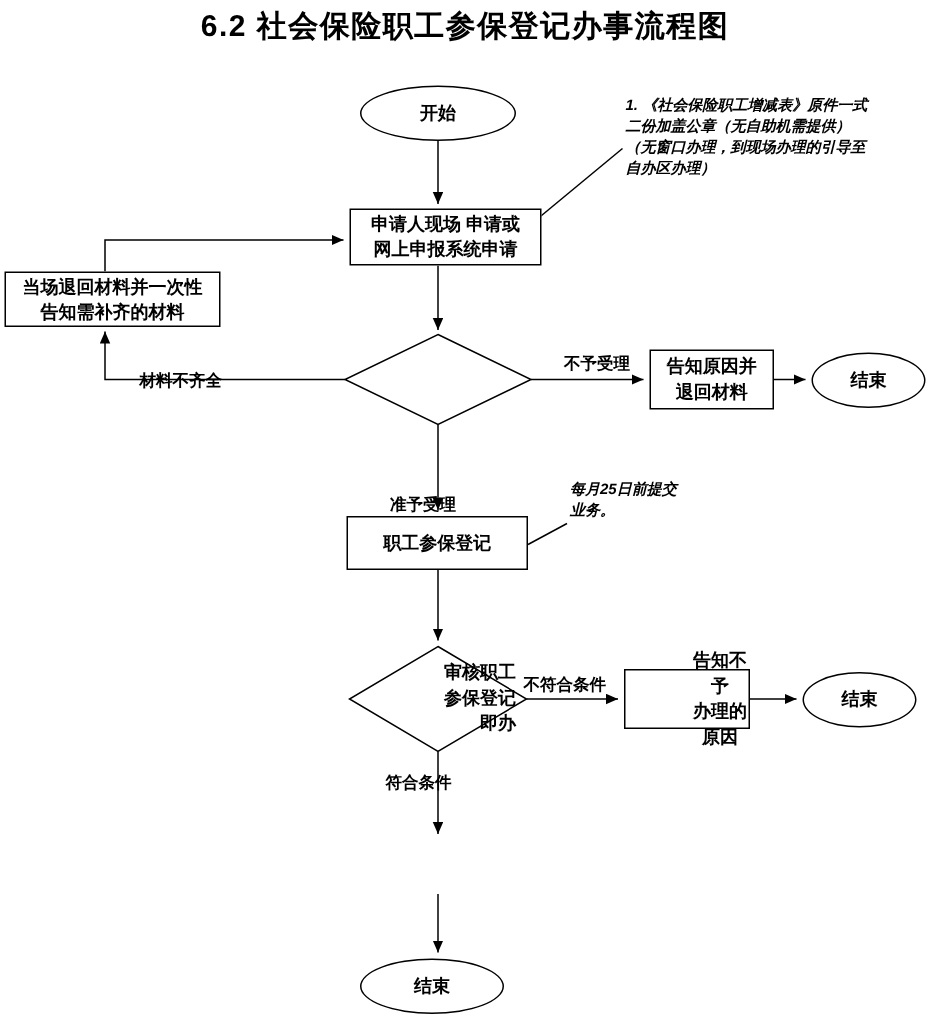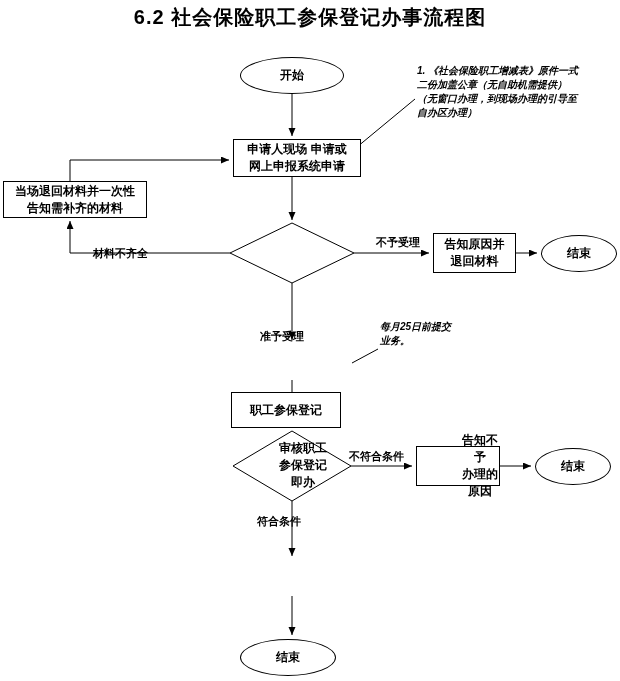--- a/index.html
+++ b/index.html
@@ -67,23 +67,23 @@
 
   <div class="node oval" style="left:541px;top:235px;width:76px;height:37px;">结束</div>
 
   <div class="edge-label" style="left:93px;top:246px;">材料不齐全</div>
 
   <div class="edge-label" style="left:260px;top:301px;margin-top:28px;">准予受理</div>
 
   <div class="note" style="left:380px;top:320px;width:95px;">每月25日前提交
 业务。</div>
 
-  <div class="node" style="left:231px;top:344px;width:110px;height:36px;margin-top:48px;">职工参保登记</div>
+  <div class="node" style="left:231px;top:344px;width:121px;height:36px;">职工参保登记</div>
 
-  <div class="diamond-label" style="left:262px;top:440px;width:82px;text-align:center;">审核职工
+  <div class="diamond-label" style="left:262px;top:440px;width:82px;text-align:right;">审核职工
 参保登记
 即办</div>
 
   <div class="edge-label" style="left:349px;top:449px;">不符合条件</div>
 
   <div class="node" style="left:416px;top:446px;width:84px;height:40px;padding-left:44px;">告知不予
 办理的原因</div>
 
   <div class="node oval" style="left:535px;top:448px;width:76px;height:37px;">结束</div>
 

